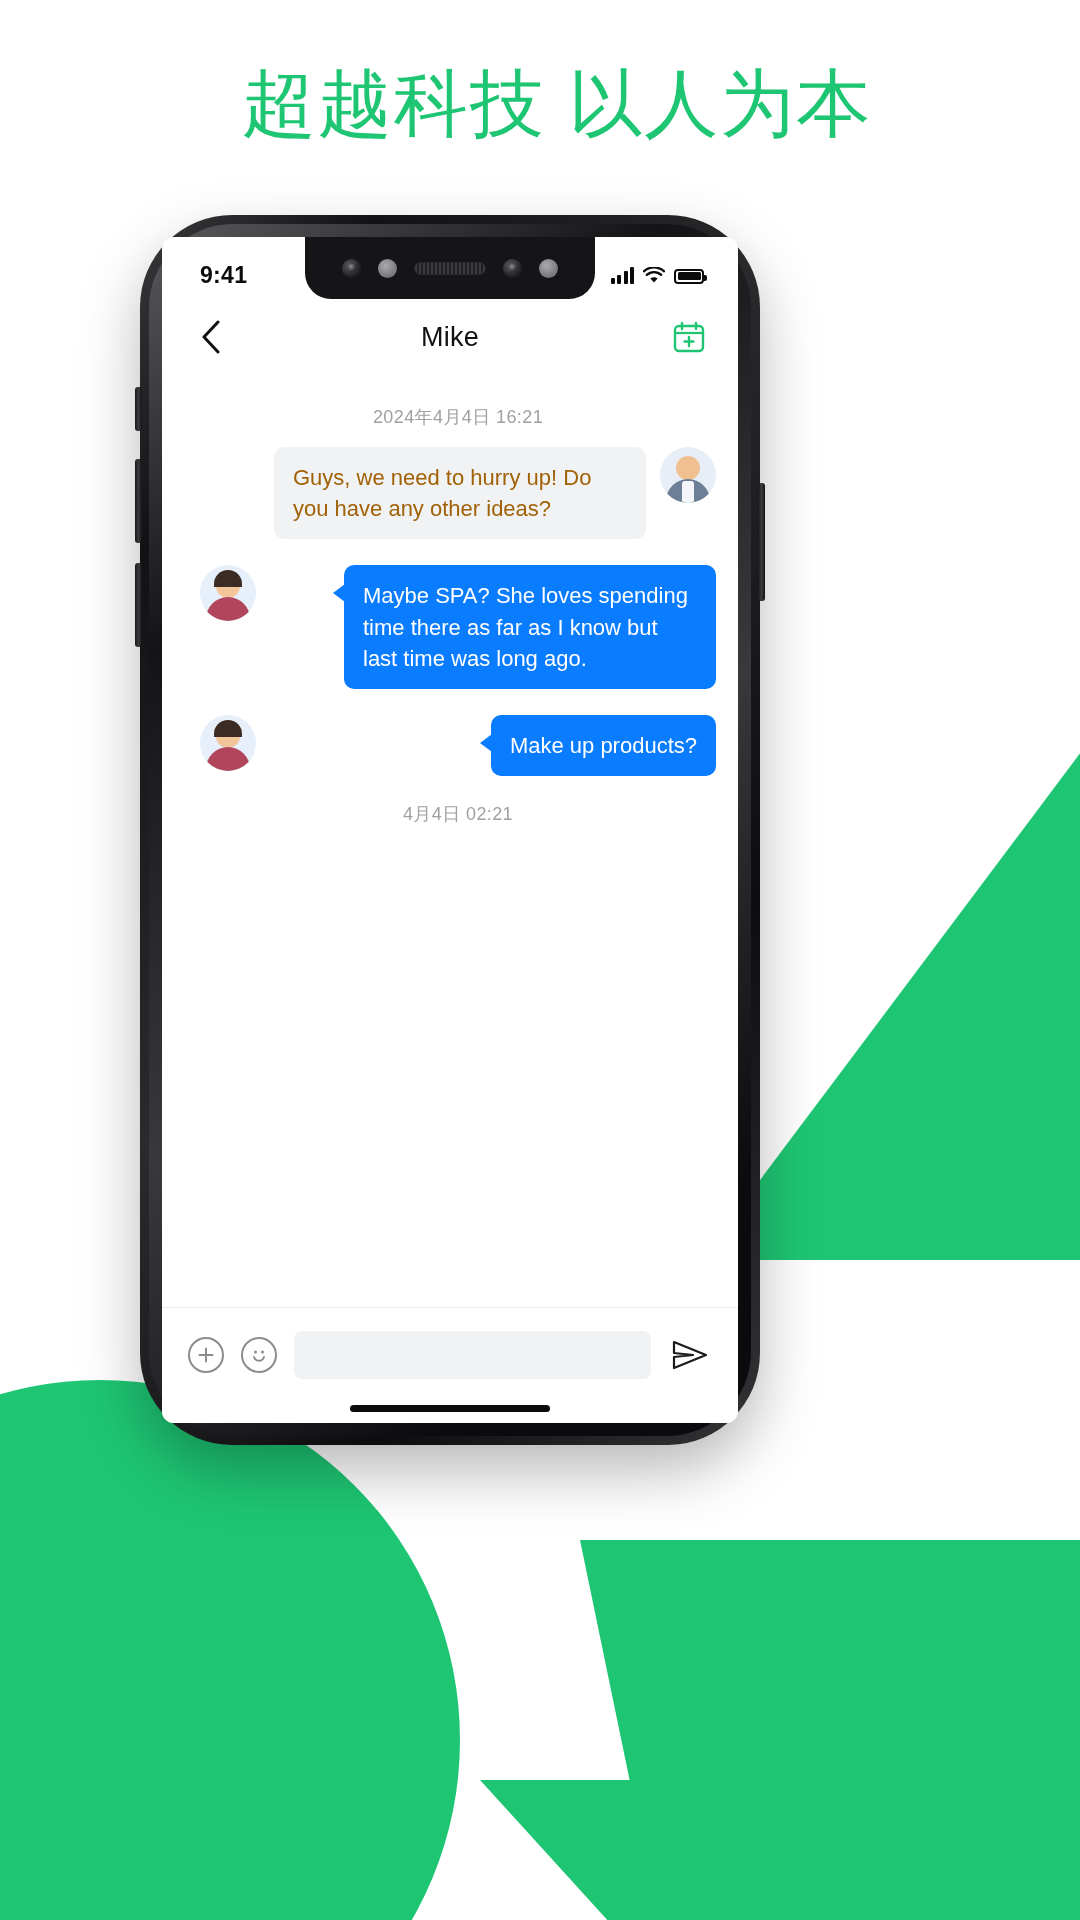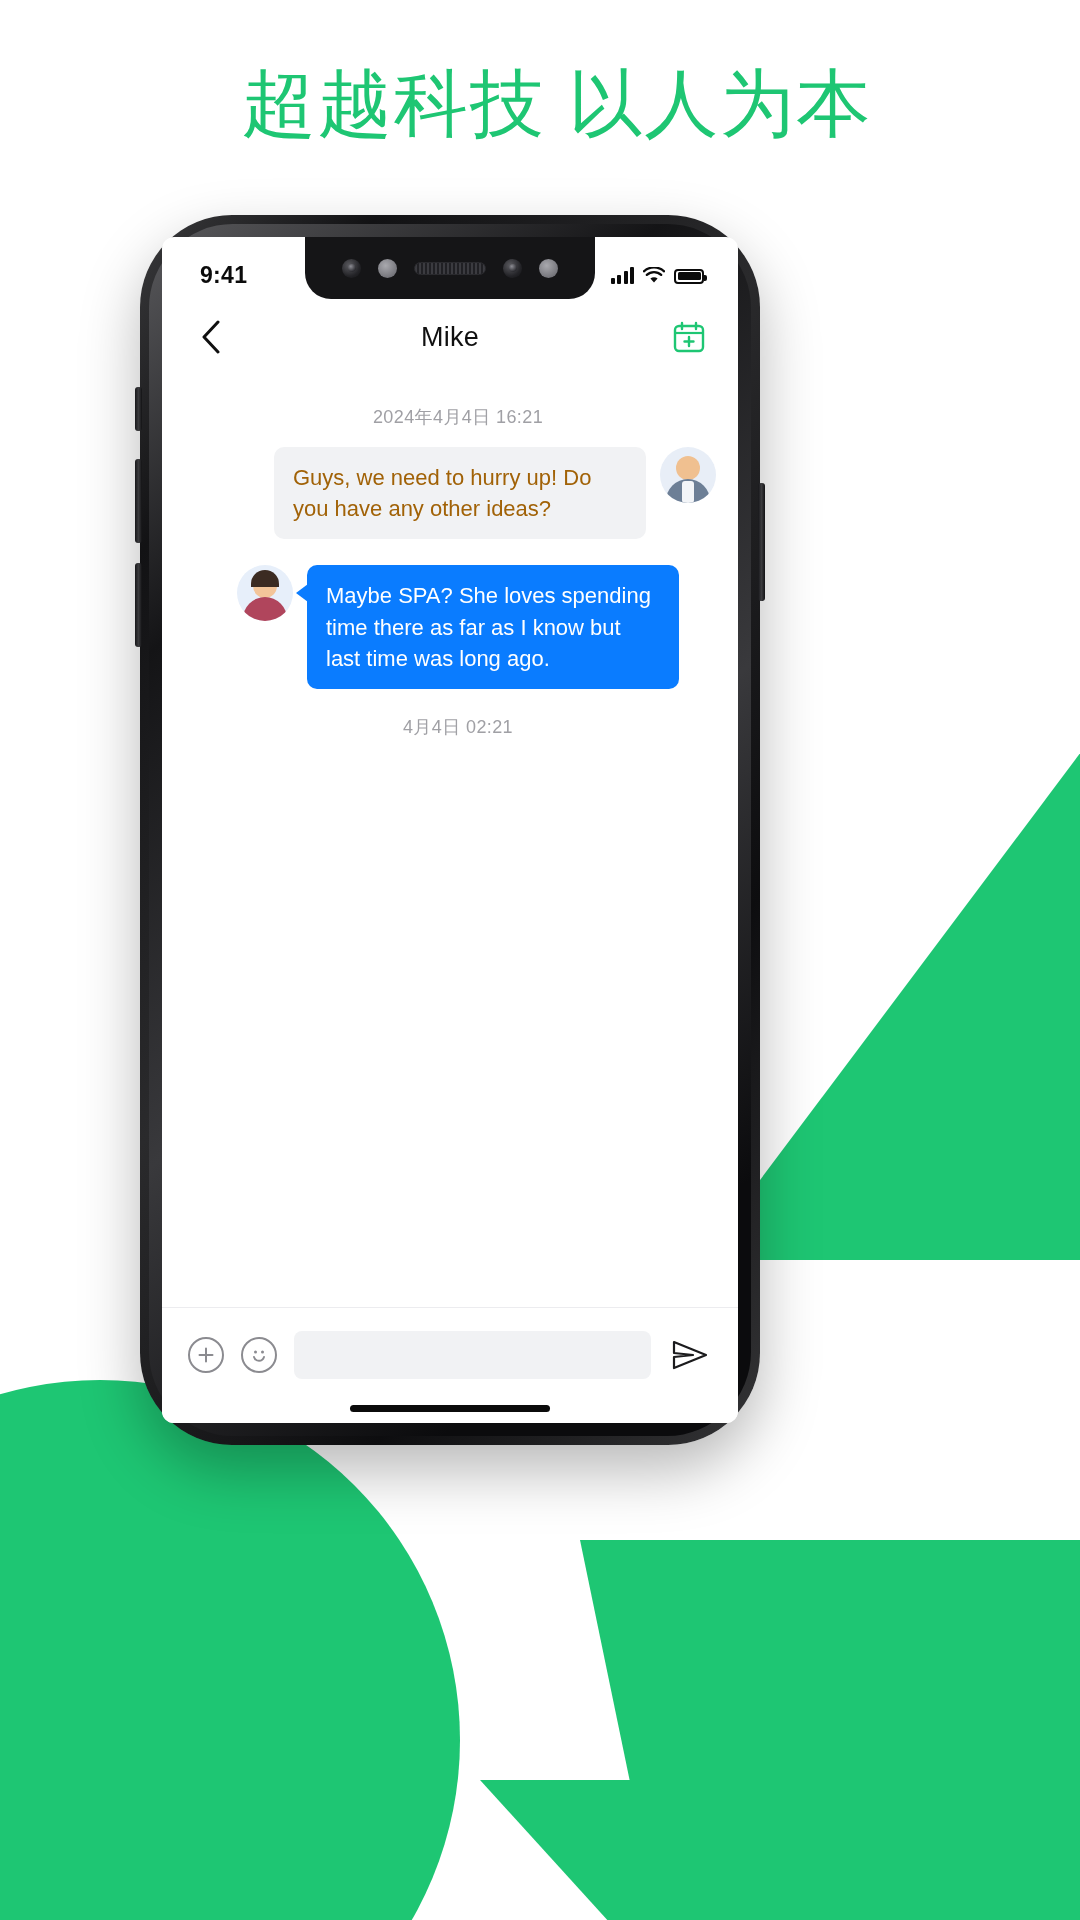--- a/index.html
+++ b/index.html
@@ -136,21 +136,21 @@
   #chat-title { flex: 1; text-align: center; font-size: 27px; color: #101010; font-weight: 400; letter-spacing: .3px; }
   #calendar-btn { width: 42px; height: 42px; display: flex; align-items: center; justify-content: center; cursor: pointer; }
 
   
   #messages {
     position: absolute; top: 138px; left: 0; right: 0; bottom: 116px;
     background: #ffffff; padding: 14px 22px 8px 38px; overflow: hidden;
   }
   .divider { text-align: center; font-size: 18px; color: #a0a0a5; margin: 16px 0 18px; letter-spacing: .4px; }
   .row { display: flex; align-items: flex-start; margin-bottom: 26px; }
-  .row.left { justify-content: center; }
+  .row.left { justify-content: space-between; }
   .row.right { justify-content: flex-end; }
   .avatar {
     width: 56px; height: 56px; border-radius: 50%; flex: 0 0 56px;
     background: #e9eef6; position: relative; overflow: hidden;
   }
   .avatar.m  { background: #e8eef7; }
   .avatar.f  { background: #e7effa; }
   .av-head { position: absolute; left: 50%; transform: translateX(-50%); border-radius: 50%; }
   .av-body { position: absolute; left: 50%; transform: translateX(-50%); border-radius: 26px 26px 0 0; }
 
@@ -271,20 +271,30 @@
           <div class="avatar f">
             <div class="av-head" style="width:24px;height:24px;top:9px;background:#f3c59a;"></div>
             <div class="av-head" style="width:28px;height:17px;top:5px;background:#3b2b22;border-radius:14px 14px 0 0;"></div>
             <div class="av-body" style="width:44px;height:24px;bottom:0;background:#b0455c;"></div>
           </div>
           <div class="bubble blue">Maybe SPA? She loves spending time there as far as I know but last time was long ago.
             <span class="tail-l"></span>
           </div>
         </div>
 
+        <div class="row left">
+          <div class="avatar f">
+            <div class="av-head" style="width:24px;height:24px;top:9px;background:#f3c59a;"></div>
+            <div class="av-head" style="width:28px;height:17px;top:5px;background:#3b2b22;border-radius:14px 14px 0 0;"></div>
+            <div class="av-body" style="width:44px;height:24px;bottom:0;background:#b0455c;"></div>
+          </div>
+          <div class="bubble blue">Make up products?
+            <span class="tail-l"></span>
+          </div>
+        </div>
 
         <div class="divider">4月4日  02:21</div>
 
 
       </div>
 
       <div id="input-bar">
         <div class="round-icon">
           <svg width="20" height="20" viewBox="0 0 20 20">
             <path d="M10 3.5 v13 M3.5 10 h13" stroke="#8b8b90" stroke-width="2" stroke-linecap="round"></path>

